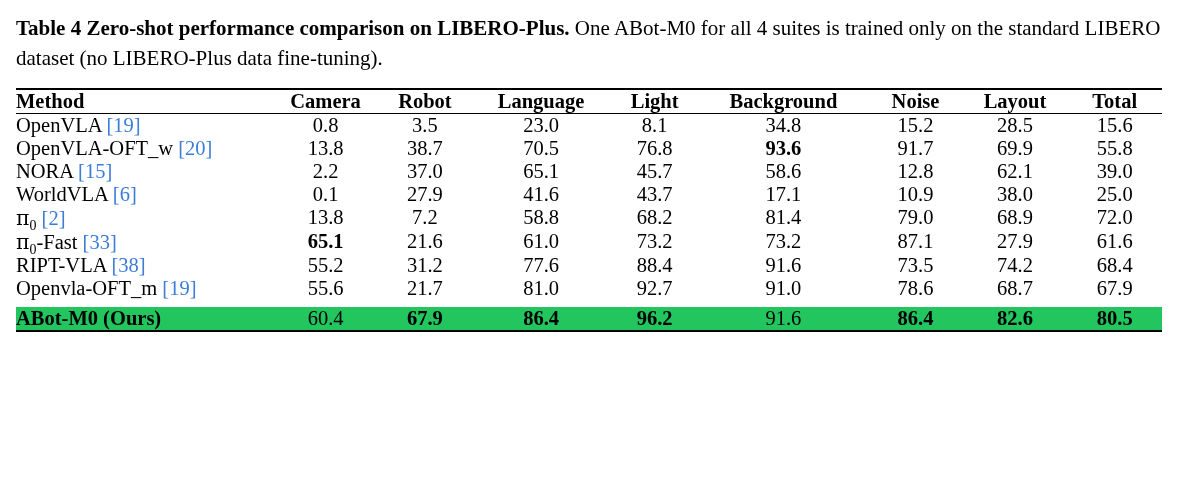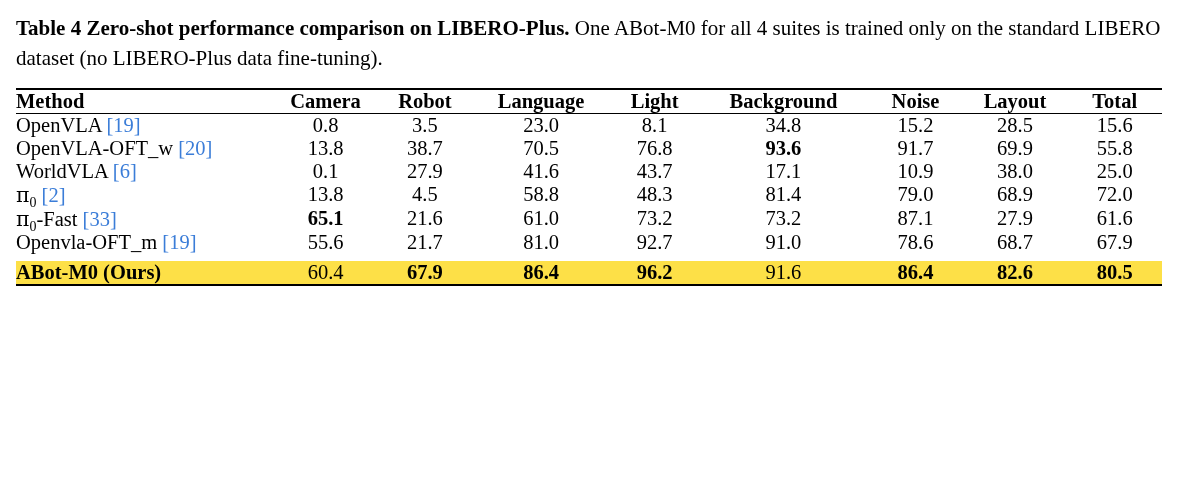--- a/index.html
+++ b/index.html
@@ -73,21 +73,21 @@
   tbody tr.data-row td.method-col {
     text-align: left;
   }
   .cite {
     color: #3b7dd8;
   }
   .bold {
     font-weight: bold;
   }
   tr.highlight td {
-    background: #fde047;
+    background: #22c55e;
     font-family: Liberation Serif, serif;
   }
   tr.highlight td.method-col {
     font-weight: bold;
   }
   .spacer-row td {
     height: 7px;
     padding: 0;
     font-size: 0;
     line-height: 0;
@@ -167,51 +167,73 @@
           <td class="num">13.8</td>
           <td class="num">38.7</td>
           <td class="num">70.5</td>
           <td class="num">76.8</td>
           <td class="num bold">93.6</td>
           <td class="num">91.7</td>
           <td class="num">69.9</td>
           <td class="num">55.8</td>
         </tr>
         <tr class="data-row">
+          <td class="method-col">NORA <span class="cite">[15]</span></td>
+          <td class="num">2.2</td>
+          <td class="num">37.0</td>
+          <td class="num">65.1</td>
+          <td class="num">45.7</td>
+          <td class="num">58.6</td>
+          <td class="num">12.8</td>
+          <td class="num">62.1</td>
+          <td class="num">39.0</td>
+        </tr>
+        <tr class="data-row">
           <td class="method-col">WorldVLA <span class="cite">[6]</span></td>
           <td class="num">0.1</td>
           <td class="num">27.9</td>
           <td class="num">41.6</td>
           <td class="num">43.7</td>
           <td class="num">17.1</td>
           <td class="num">10.9</td>
           <td class="num">38.0</td>
           <td class="num">25.0</td>
         </tr>
         <tr class="data-row">
           <td class="method-col"><span class="pi">π</span><sub>0</sub> <span class="cite">[2]</span></td>
           <td class="num">13.8</td>
-          <td class="num">4.5</td>
+          <td class="num">7.2</td>
           <td class="num">58.8</td>
-          <td class="num">48.3</td>
+          <td class="num">68.2</td>
           <td class="num">81.4</td>
           <td class="num">79.0</td>
           <td class="num">68.9</td>
           <td class="num">72.0</td>
         </tr>
         <tr class="data-row">
           <td class="method-col"><span class="pi">π</span><sub>0</sub>-Fast <span class="cite">[33]</span></td>
           <td class="num bold">65.1</td>
           <td class="num">21.6</td>
           <td class="num">61.0</td>
           <td class="num">73.2</td>
           <td class="num">73.2</td>
           <td class="num">87.1</td>
           <td class="num">27.9</td>
           <td class="num">61.6</td>
+        </tr>
+        <tr class="data-row">
+          <td class="method-col">RIPT-VLA <span class="cite">[38]</span></td>
+          <td class="num">55.2</td>
+          <td class="num">31.2</td>
+          <td class="num">77.6</td>
+          <td class="num">88.4</td>
+          <td class="num">91.6</td>
+          <td class="num">73.5</td>
+          <td class="num">74.2</td>
+          <td class="num">68.4</td>
         </tr>
         <tr class="data-row">
           <td class="method-col">Openvla-OFT_m <span class="cite">[19]</span></td>
           <td class="num">55.6</td>
           <td class="num">21.7</td>
           <td class="num">81.0</td>
           <td class="num">92.7</td>
           <td class="num">91.0</td>
           <td class="num">78.6</td>
           <td class="num">68.7</td>

